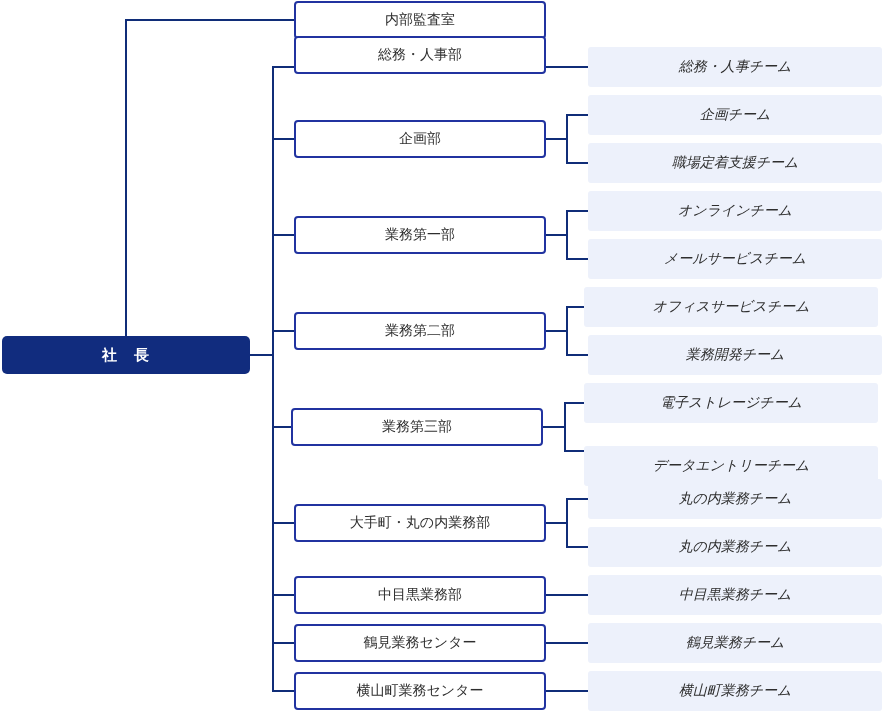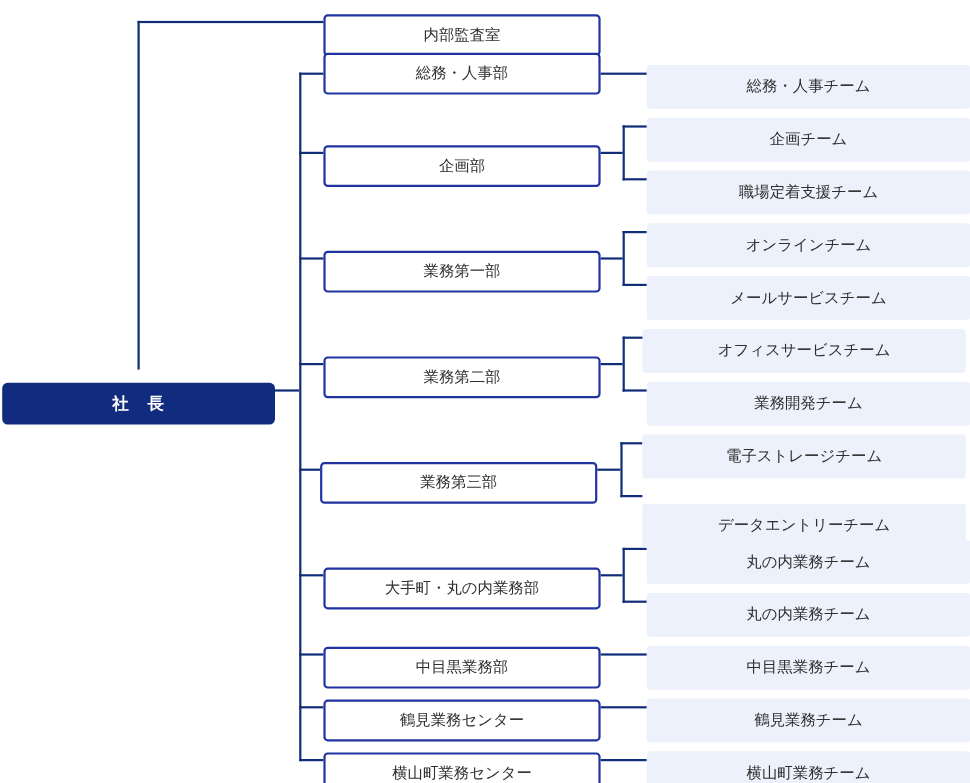--- a/index.html
+++ b/index.html
@@ -14,34 +14,34 @@
   .ln { position: absolute; background: #102d78; }
   .box {
     position: absolute;
     display: flex;
     align-items: center;
     justify-content: center;
     font-size: 14px;
     color: #2e2e2e;
     box-sizing: border-box;
     text-align: center;
-    margin-top: 12px;
   }
   .dept {
     width: 252px;
     height: 38px;
     background: #ffffff;
     border: 2px solid #2133a0;
     border-radius: 4px;
   }
   .team {
     width: 294px;
     height: 40px;
     background: #edf1fb;
     border-radius: 3px;
+    font-style: italic;
   }
   .root {
     width: 248px;
     height: 38px;
     background: #112c7e;
     color: #ffffff;
     font-weight: bold;
     font-size: 15px;
     letter-spacing: 1px;
     border-radius: 5px;

